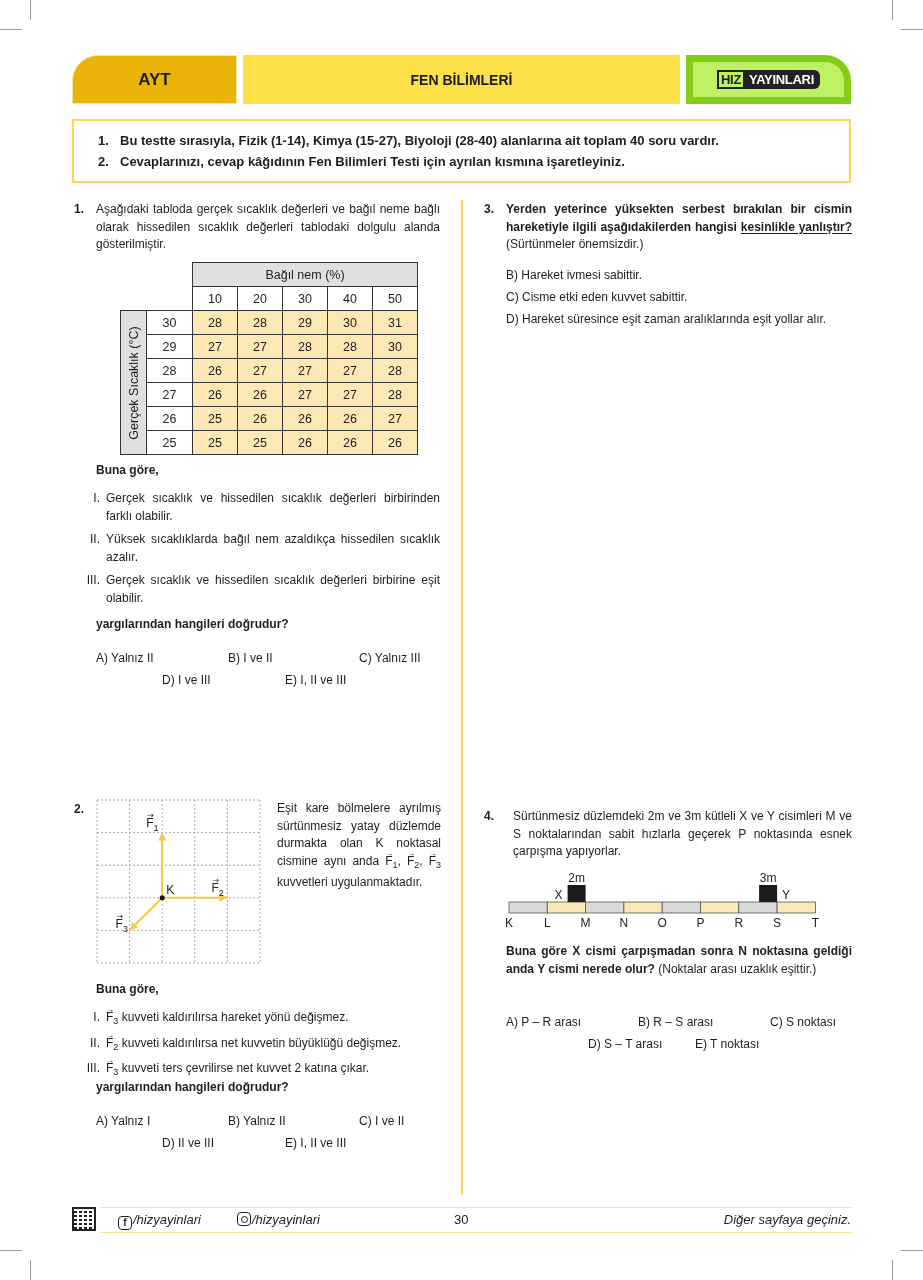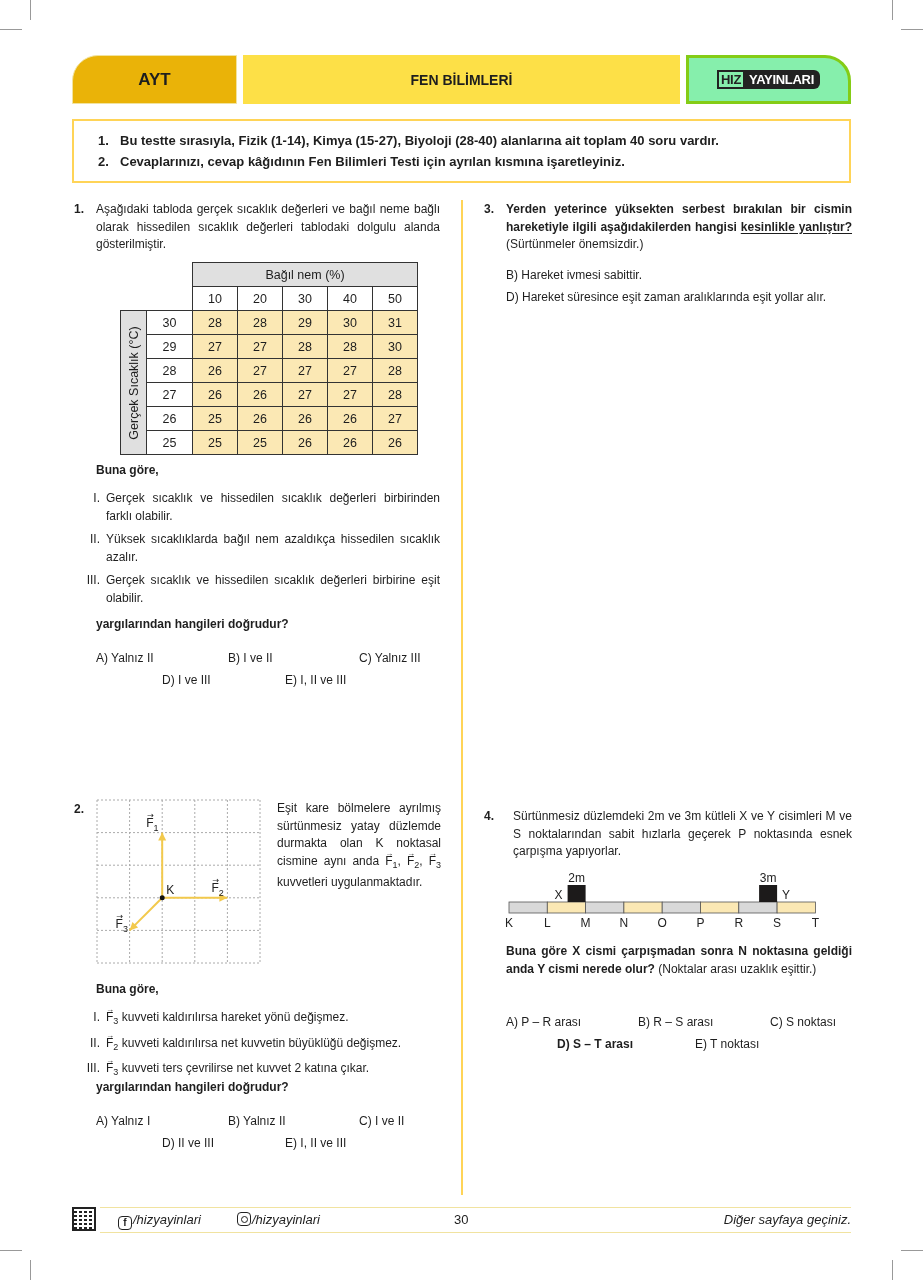--- a/index.html
+++ b/index.html
@@ -5,21 +5,21 @@
   * { box-sizing: border-box; margin: 0; padding: 0; }
   html, body { width: 923px; height: 1280px; background: #ffffff; overflow: hidden; }
   body { position: relative; font-family: "Liberation Sans", sans-serif; color: #1e1e1e; font-size: 12px; }
 
   .crop { position: absolute; background: #999; }
 
   
   .hdr { position: absolute; top: 55px; height: 49px; }
   .hdr-left { left: 72px; width: 165px; border: 1px solid #f1e3a0; border-right: 1px solid #f1e3a0; border-top-left-radius: 26px; background: #eab308; display: flex; align-items: center; justify-content: center; font-weight: bold; font-size: 17px; }
   .hdr-mid { left: 243px; width: 437px; background: #fde047; display: flex; align-items: center; justify-content: center; font-weight: bold; font-size: 14px; }
-  .hdr-right { left: 686px; width: 165px; border: 3px solid #84cc16; border-top-right-radius: 26px; background: #86efac; display: flex; align-items: center; justify-content: center; }
+  .hdr-right { left: 686px; width: 165px; border: 7px solid #84cc16; border-top-right-radius: 26px; background: #bef264; display: flex; align-items: center; justify-content: center; }
   .logo { display: flex; align-items: center; font-weight: bold; font-size: 14px; letter-spacing: -0.3px; }
   .logo .hiz { border: 2px solid #222; color: #222; padding: 0 2px; line-height: 15px; font-size: 13px; }
   .logo .yay { background: #222; color: #fff; padding: 0 6px 0 4px; line-height: 19px; border-radius: 0 6px 6px 0; font-size: 13px; }
 
   
   .instr { position: absolute; left: 72px; top: 119px; width: 779px; height: 64px; border: 2px solid #ffd457; background: #fff; padding: 9px 0 0 24px; }
   .instr p { font-weight: bold; font-size: 13px; line-height: 21px; display: flex; }
   .instr p .n { width: 22px; }
 
   
@@ -270,20 +270,21 @@
   <span style="left:189px;top:22px;">E) I, II ve III</span>
 </div>
 
 <div class="q" style="left:484px;top:201px;width:368px;">
   <span class="qnum" style="left:0;top:0;">3.</span>
   <div class="qtext" style="margin-left:22px;"><span class="bold">Yerden yeterince yüksekten serbest bırakılan bir cismin hareketiyle ilgili aşağıdakilerden hangisi </span><span class="bold u">kesinlikle yanlıştır?</span><span> (Sürtünmeler önemsizdir.)</span></div>
 </div>
 
 <div class="q" style="left:506px;top:264px;line-height:22px;">
   <div>B) Hareket ivmesi sabittir.</div>
+  <div>C) Cisme etki eden kuvvet sabittir.</div>
   <div>D) Hareket süresince eşit zaman aralıklarında eşit yollar alır.</div>
 </div>
 
 <div class="q" style="left:484px;top:808px;width:368px;">
   <span class="qnum" style="left:0;top:0;">4.</span>
   <div class="qtext" style="margin-left:29px;">Sürtünmesiz düzlemdeki 2m ve 3m kütleli X ve Y cisimleri M ve S noktalarından sabit hızlarla geçerek P noktasında esnek çarpışma yapıyorlar.</div>
 </div>
 
 <svg id="track" style="position:absolute;left:500px;top:865px;" width="340" height="70">
   <g id="track-segs">
@@ -318,21 +319,21 @@
 </svg>
 
 <div class="q" style="left:506px;top:943px;width:346px;">
   <div class="qtext"><span class="bold">Buna göre X cismi çarpışmadan sonra N noktasına geldiği anda Y cismi nerede olur?</span><span> (Noktalar arası uzaklık eşittir.)</span></div>
 </div>
 
 <div class="opts" style="left:506px;top:1015px;">
   <span style="left:0;top:0;">A) P – R arası</span>
   <span style="left:132px;top:0;">B) R – S arası</span>
   <span style="left:264px;top:0;">C) S noktası</span>
-  <span style="left:51px;top:22px;font-weight:bold;">D) S – T arası</span>
+  <span style="left:82px;top:22px;">D) S – T arası</span>
   <span style="left:189px;top:22px;">E) T noktası</span>
 </div>
 
 <div class="footline" style="top:1207px;"></div>
 <div class="footline" style="top:1232px;"></div>
 <div class="qr"></div>
 <div class="foot" style="left:118px;"><span class="sicon">f</span><span>/hizyayinlari</span></div>
 <div class="foot" style="left:237px;"><span class="sicon ig"></span><span>/hizyayinlari</span></div>
 <div class="foot" style="left:454px;font-style:normal;">30</div>
 <div class="foot" style="right:72px;">Diğer sayfaya geçiniz.</div>

